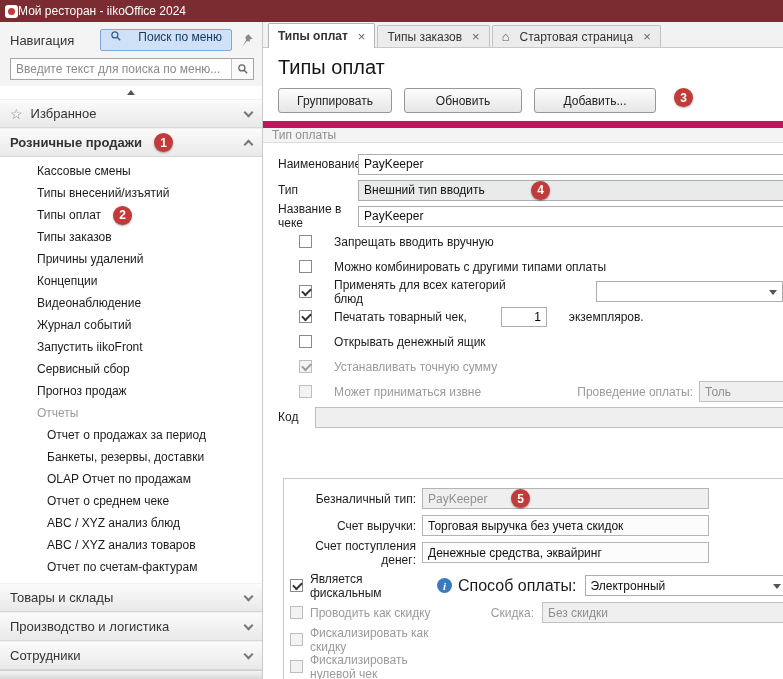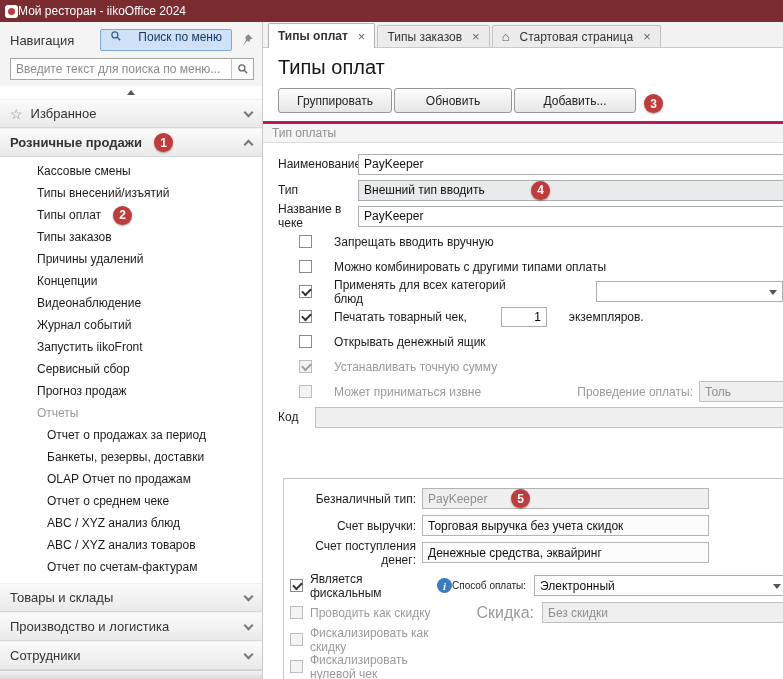--- a/index.html
+++ b/index.html
@@ -74,29 +74,29 @@
   .tab{
     height:22px; display:flex; align-items:center; gap:10px; padding:0 9px;
     background:#ececec; border:1px solid #c2c2c2; border-bottom:none;
     font-size:12px; color:#333; border-radius:2px 2px 0 0;
   }
   .tab.active{ background:#fff; font-weight:bold; height:25px; margin-bottom:-1px; border-color:#b2b2b2; }
   .tclose{ color:#666; font-size:13px; font-weight:normal; }
   .home{ color:#555; font-size:13px; font-weight:normal; }
   .content{ position:absolute; top:26px; left:0; right:0; bottom:0; overflow:hidden; }
   .ptitle{ font-size:20px; color:#151515; margin:8px 0 8px 15px; height:24px; font-weight:400; }
-  .toolbar{ display:flex; align-items:flex-end; gap:2px; margin-left:15px; height:25px; margin-bottom:8px; }
+  .toolbar{ display:flex; align-items:flex-start; gap:12px; margin-left:15px; height:25px; margin-bottom:8px; }
   .btn{
     height:25px; padding:0 14px; background:linear-gradient(#fdfdfd,#e6e6e6);
     border:1px solid #979797; border-radius:3px; font-size:12px; color:#222;
     font-family:inherit; display:inline-flex; align-items:center; justify-content:center;
   }
   .btn.w1{ min-width:114px;} .btn.w2{ min-width:118px;} .btn.w3{ min-width:122px;}
   .gridhead{
-    height:22px; background:#f4f4f4; border-top:3px solid #be185d; border-bottom:1px solid #dcdcdc;
+    height:22px; background:#f4f4f4; border-top:7px solid #be185d; border-bottom:1px solid #dcdcdc;
     display:flex; align-items:center; padding-left:9px; color:#8f8f8f; margin-bottom:8px;
   }
   
   .frow{ display:flex; align-items:center; height:26px; margin-left:15px; position:relative; }
   .flabel{ width:80px; flex:none; font-size:12px; color:#1c1c1c; }
   .flabel.w37{ width:37px; }
   .tinput{
     flex:1; height:21px; border:1px solid #abadb3; padding:0 5px; font-size:12px;
     font-family:inherit; margin-right:-2px; background:#fff; color:#111; min-width:0;
   }
@@ -137,22 +137,22 @@
   .bfield.dis{ background:#efefef; color:#8f8f8f; }
   .abs5{ position:absolute; left:88px; top:0; }
   .brow2{ display:flex; align-items:center; height:27px; }
   .brow2.mt{ margin-top:6px; }
   .lgrp{ width:147px; display:flex; align-items:center; gap:7px; flex:none; font-size:12px; }
   .info{
     width:15px; height:15px; border-radius:50%; background:#3a7bbf; color:#fff;
     font-size:11px; font-weight:bold; display:inline-flex; align-items:center; justify-content:center;
     font-family:"Liberation Serif", serif; font-style:italic; flex:none;
   }
-  .mlabel{ margin-left:0; font-size:10px; }
-  .slabel{ width:105px; text-align:right; padding-right:8px; font-size:16px; }
+  .mlabel{ margin-left:6px; font-size:16px; }
+  .slabel{ width:105px; text-align:right; padding-right:8px; font-size:12px; }
   .fillcombo{ flex:1; margin-right:-2px; position:relative; }
   .fillcombo .arrow-down{ position:absolute; right:6px; top:8px; }
 </style>
 </head>
 <body>
 
 <div class="titlebar">
   <span class="appicon"></span>
   <span>Мой ресторан - iikoOffice 2024</span>
 </div>

